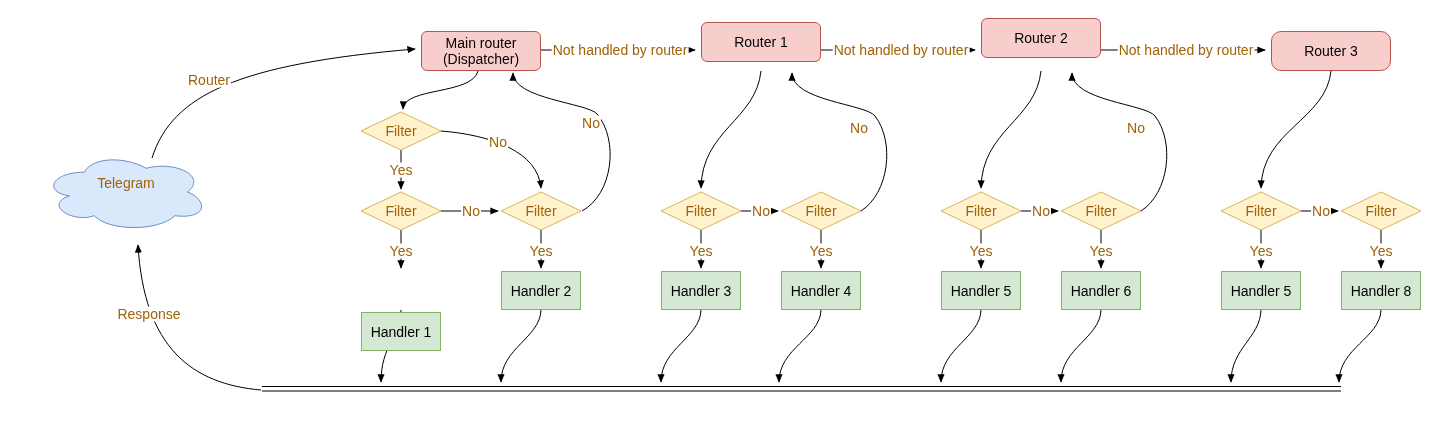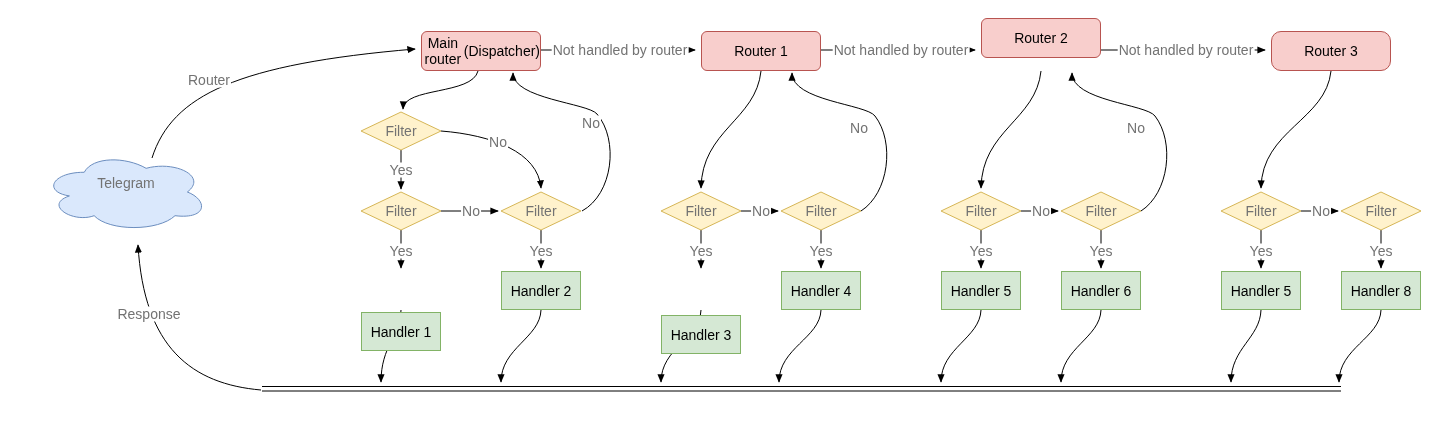--- a/index.html
+++ b/index.html
@@ -1,25 +1,25 @@
 <!DOCTYPE html>
 <html><head>
 <meta charset="utf-8">
 <style>
   html,body{margin:0;padding:0;background:#fff;}
   .canvas{position:relative;width:1451px;height:423px;background:#ffffff;overflow:hidden;
           font-family:"Liberation Sans","DejaVu Sans",sans-serif;}
   .layer{position:absolute;left:0;top:0;}
-  .node{position:absolute;box-sizing:border-box;display:flex;flex-direction:row;
+  .node{position:absolute;box-sizing:border-box;display:flex;flex-direction:column;
         align-items:center;justify-content:center;text-align:center;
         font-size:14px;line-height:16px;color:#000;}
   .router{width:120px;height:40px;background:#f8cecc;border:1px solid #b85450;border-radius:6px;}
   .handler{width:80px;height:39px;background:#d5e8d4;border:1px solid #82b366;}
   .lbl{position:absolute;transform:translate(-50%,-50%);font-size:14px;line-height:15px;
-       color:#737373;white-space:nowrap;background:#ffffff;padding:0 1px;}
+       color:#a16207;white-space:nowrap;background:#ffffff;padding:0 1px;}
   .lbl.clear{background:transparent;}
 </style>
 </head>
 <body>
 
 <div class="canvas">
 
   <svg class="layer" width="1451" height="423" viewBox="0 0 1451 423">
     <defs>
       <marker id="arr" viewBox="0 0 10 10" refX="9" refY="5" markerWidth="8.5" markerHeight="8.5" orient="auto-start-reverse">
@@ -89,37 +89,37 @@
       <polygon points="1341,211 1381,192 1421,211 1381,230"></polygon>
     </g>
   </svg>
 
   <div class="lbl clear" style="left:126px;top:183px;">Telegram</div>
 
   <div class="node router" style="left:421px;top:31px;">
     <span>Main router</span>
     <span>(Dispatcher)</span>
   </div>
-  <div class="node router" style="left:701px;top:31px;">
+  <div class="node router" style="left:701px;top:22px;">
     <span>Router 1</span>
   </div>
   <div class="node router" style="left:981px;top:18px;">
     <span>Router 2</span>
   </div>
   <div class="node router" style="left:1271px;top:31px;border-radius:10px;">
     <span>Router 3</span>
   </div>
 
   <div class="node handler" style="left:361px;top:271px;margin-top:41px;">
     <span>Handler 1</span>
     </div>
   <div class="node handler" style="left:501px;top:271px;">
     <span>Handler 2</span>
     </div>
-  <div class="node handler" style="left:661px;top:271px;margin-top:44px;">
+  <div class="node handler" style="left:661px;top:271px;">
     <span>Handler 3</span>
     </div>
   <div class="node handler" style="left:781px;top:271px;">
     <span>Handler 4</span>
     </div>
   <div class="node handler" style="left:941px;top:271px;">
     <span>Handler 5</span>
     </div>
   <div class="node handler" style="left:1061px;top:271px;text-align:center;">
     <span>Handler 6</span>

